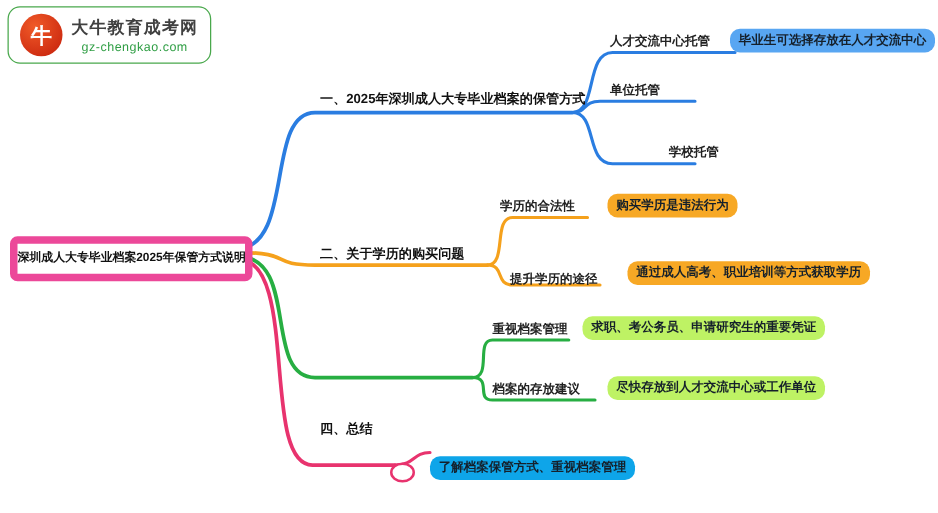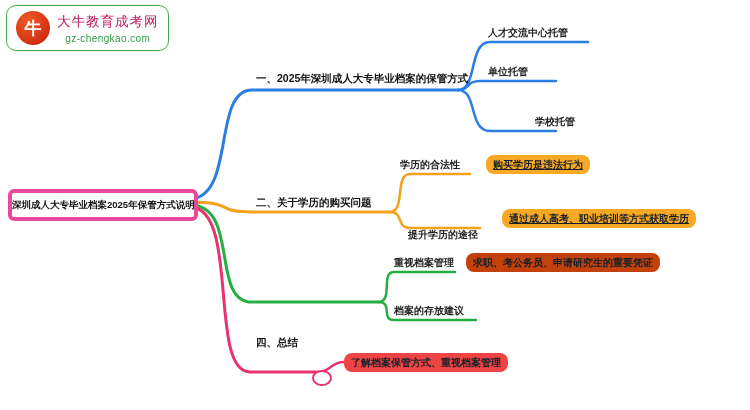--- a/index.html
+++ b/index.html
@@ -9,39 +9,39 @@
   }
   .links{position:absolute;left:0;top:0;width:750px;height:410px;}
   .node{position:absolute;white-space:nowrap;color:#1b1b1b;text-align:center;}
   .branch-label{font-weight:bold;font-size:10.5px;color:#111;}
   .child-label{font-size:10px;font-weight:600;color:#222;}
   .pill{
     position:absolute;font-size:10px;font-weight:600;line-height:13px;
     padding:3px 7px;border-radius:8px;color:#15202b;white-space:nowrap;
   }
   .pill-blue{background:#58a6f2;}
-  .pill-orange{background:#f7a825;text-decoration:underline;}
-  .pill-green{background:#c2410c;}
-  .pill-pink{background:#ef4444;}
+  .pill-orange{background:#f7a825;}
+  .pill-green{background:#bef264;}
+  .pill-pink{background:#0ea5e9;margin-top:12px;}
   .root-node{
     position:absolute;left:8px;top:189px;width:182px;height:24px;line-height:24px;
-    text-align:center;font-size:9.5px;font-weight:bold;border:4px solid #ec4899;
+    text-align:center;font-size:9.5px;font-weight:bold;border:6px solid #ec4899;
     border-radius:6px;background:#fff;color:#111;white-space:nowrap;
   }
   .logo{
     position:absolute;left:6px;top:5px;display:flex;align-items:center;gap:7px;
     padding:5px 9px;border:1.5px solid #49a84c;border-radius:10px;background:#fff;
   }
   .logo-icon{
     width:34px;height:34px;border-radius:50%;
     background:radial-gradient(circle at 35% 30%, #f05a28, #c41e0a);
     color:#fff;font-weight:bold;font-size:17px;
     display:flex;align-items:center;justify-content:center;
   }
-  .logo-name{color:#be185d;font-weight:normal;font-size:13.5px;letter-spacing:1px;}
+  .logo-name{color:#404040;font-weight:bold;font-size:13.5px;letter-spacing:1px;}
   .logo-url{color:#2f9e44;font-size:10px;margin-top:2px;letter-spacing:.4px;text-align:center;}
 </style>
 </head>
 <body>
 
 <div class="stage">
 
   <svg class="links" viewBox="0 0 750 410" fill="none">
 
     <path d="M190,199 C236,197 212,90 252,90 H458" stroke="#2a7de1" stroke-width="3" stroke-linecap="round"></path>
@@ -69,29 +69,31 @@
     <div>
       <div class="logo-name">大牛教育成考网</div>
       <div class="logo-url">gz-chengkao.com</div>
     </div>
   </div>
 
   <div class="root-node">深圳成人大专毕业档案2025年保管方式说明</div>
 
   <div class="node branch-label" style="left:256px;top:72px;">一、2025年深圳成人大专毕业档案的保管方式</div>
   <div class="node child-label" style="left:488px;top:26px;">人才交流中心托管</div>
+  <div class="pill pill-blue" style="left:584px;top:23px;">毕业生可选择存放在人才交流中心</div>
   <div class="node child-label" style="left:488px;top:65px;">单位托管</div>
   <div class="node child-label" style="left:488px;top:115px;margin-left:47px;">学校托管</div>
 
   <div class="node branch-label" style="left:256px;top:196px;">二、关于学历的购买问题</div>
   <div class="node child-label" style="left:400px;top:158px;">学历的合法性</div>
   <div class="pill pill-orange" style="left:486px;top:155px;">购买学历是违法行为</div>
-  <div class="node child-label" style="left:408px;top:228px;font-family:Liberation Mono, monospace;">提升学历的途径</div>
+  <div class="node child-label" style="left:408px;top:216px;font-family:Liberation Mono, monospace;">提升学历的途径</div>
   <div class="pill pill-orange" style="left:502px;top:209px;">通过成人高考、职业培训等方式获取学历</div>
 
   <div class="node child-label" style="left:394px;top:256px;">重视档案管理</div>
   <div class="pill pill-green" style="left:466px;top:253px;">求职、考公务员、申请研究生的重要凭证</div>
   <div class="node child-label" style="left:394px;top:304px;">档案的存放建议</div>
+  <div class="pill pill-green" style="left:486px;top:301px;">尽快存放到人才交流中心或工作单位</div>
 
   <div class="node branch-label" style="left:256px;top:336px;">四、总结</div>
   <div class="pill pill-pink" style="left:344px;top:353px;">了解档案保管方式、重视档案管理</div>
 
 </div>
 
 </body></html>

